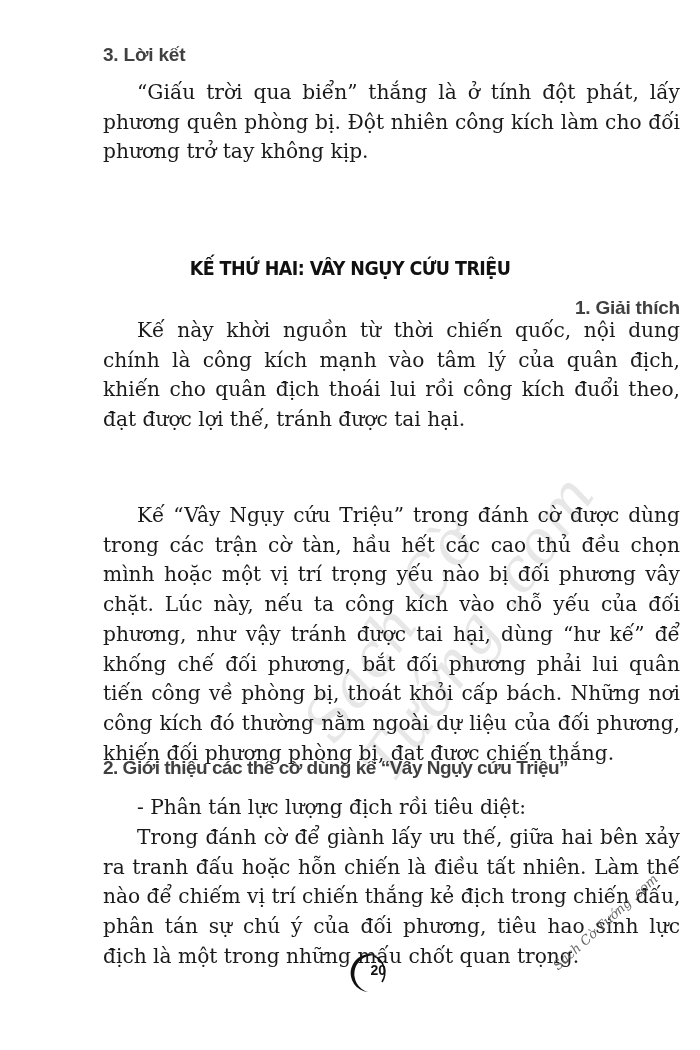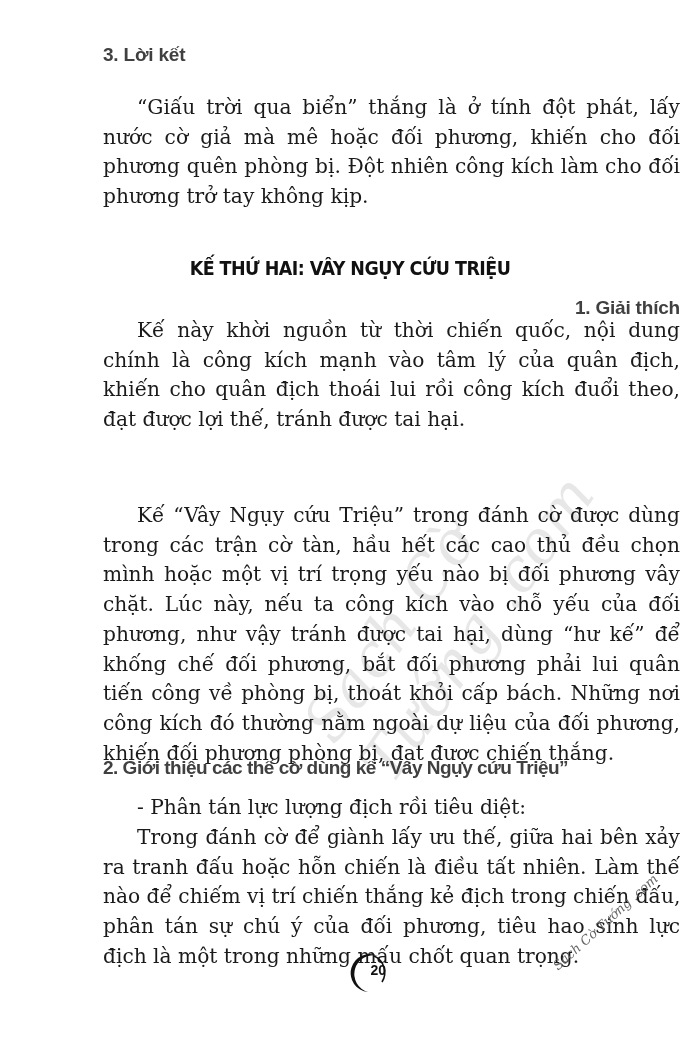--- a/index.html
+++ b/index.html
@@ -43,23 +43,22 @@
   </style>
 </head>
 <body>
 
 <div class="page">
 
   <div class="watermark" style="left:250px; top:500px; font-size:60px; transform:rotate(-55deg);">Sách Cờ Tướng .com</div>
 
   <div class="col heading" style="top:44px;">3. Lời kết</div>
 
-  <div class="col para" style="top:93px;">
+  <div class="col para" style="top:78px;">
     <span class="line" style="padding-left:34px;">“Giấu trời qua biển” thắng là ở tính đột phát, lấy</span>
-    <span class="line">nước cờ giả mà mê hoặc đối phương, khiến cho đối</span>
     <span class="line">phương quên phòng bị. Đột nhiên công kích làm cho đối</span>
     <span class="line end">phương trở tay không kịp.</span>
   </div>
 
   <div class="chapter" style="top:257px;">KẾ THỨ HAI: VÂY NGỤY CỨU TRIỆU</div>
 
   <div class="col heading" style="top:297px;text-align:right;">1. Giải thích</div>
 
   <div class="col para" style="top:316px;">
     <span class="line" style="padding-left:34px;">Kế này khời nguồn từ thời chiến quốc, nội dung</span>

